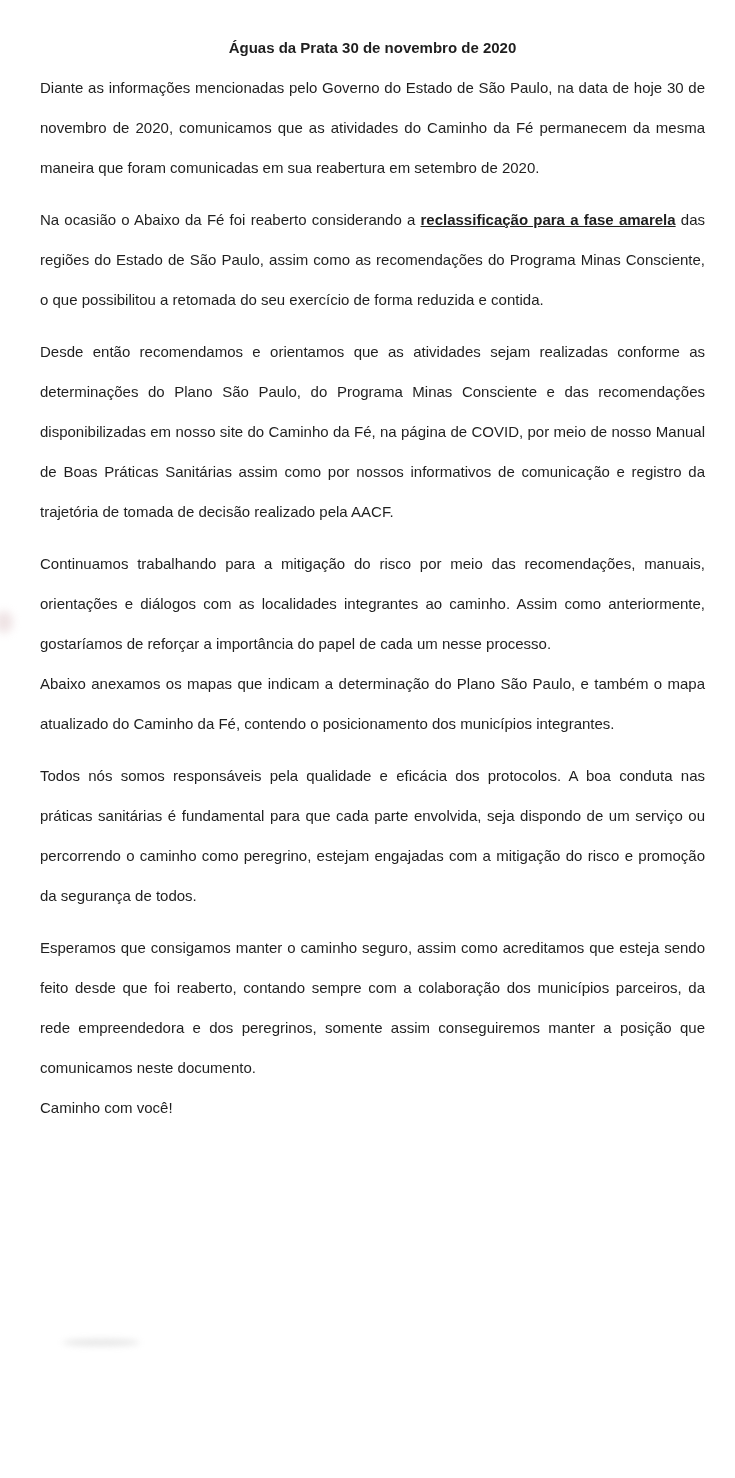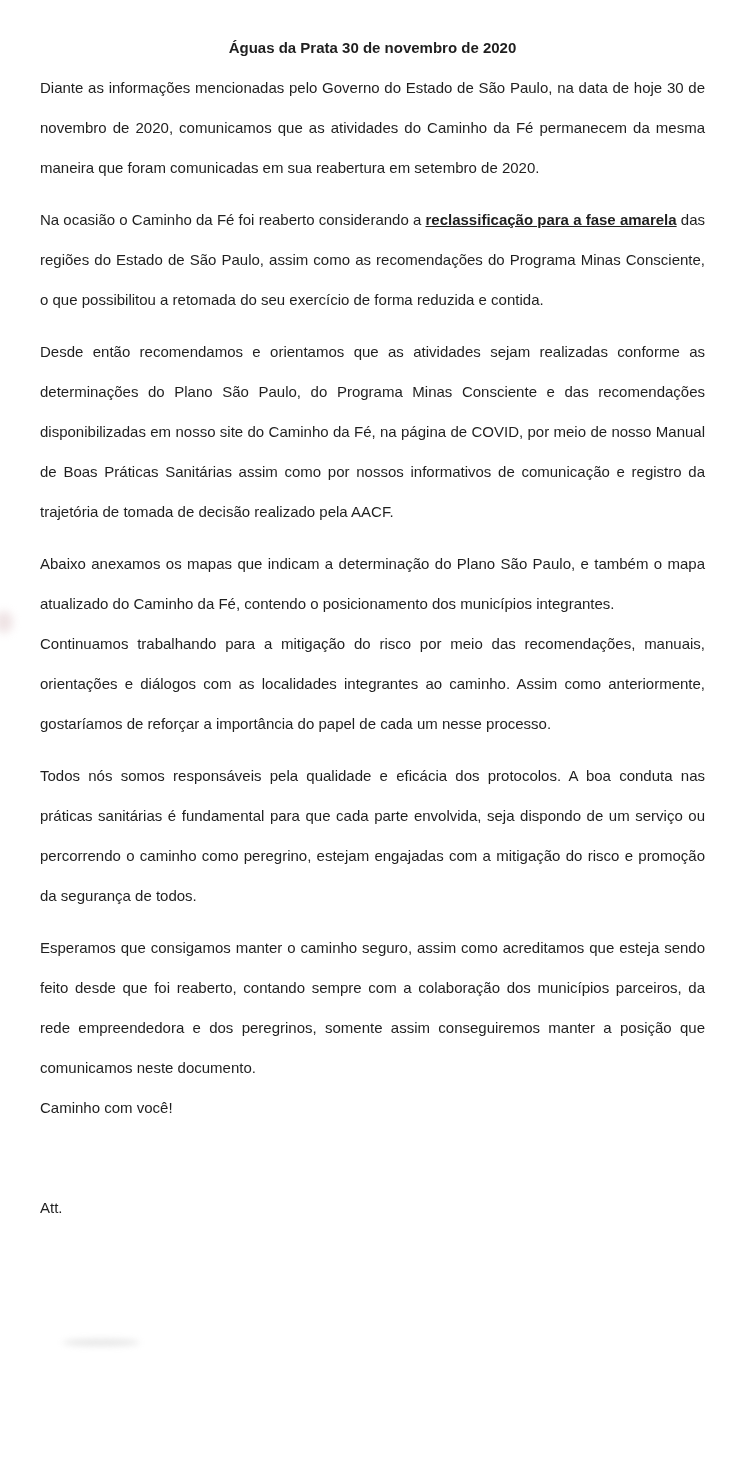--- a/index.html
+++ b/index.html
@@ -88,29 +88,28 @@
 <body>
 
 <div class="page">
 
 
   <div class="dateline">Águas da Prata 30 de novembro de 2020</div>
 
 
   <main id="paragraphs">
       <p><span>Diante as informações mencionadas pelo Governo do Estado de São Paulo, na data de hoje 30 de novembro de 2020, comunicamos que as atividades do Caminho da Fé permanecem da mesma maneira que foram comunicadas em sua reabertura em setembro de 2020.</span></p>
-      <p><span>Na ocasião o Caminho da Fé foi reaberto considerando a </span><span class="b u">reclassificação para a fase amarela</span><span> das regiões do Estado de São Paulo, assim como as recomendações do Programa Minas Consciente, o que possibilitou a retomada do seu exercício de forma reduzida e contida.</span></p>
+      <p><span>Na ocasião o Abaixo da Fé foi reaberto considerando a </span><span class="b u">reclassificação para a fase amarela</span><span> das regiões do Estado de São Paulo, assim como as recomendações do Programa Minas Consciente, o que possibilitou a retomada do seu exercício de forma reduzida e contida.</span></p>
       <p><span>Desde então recomendamos e orientamos que as atividades sejam realizadas conforme as determinações do Plano São Paulo, do Programa Minas Consciente e das recomendações disponibilizadas em nosso site do Caminho da Fé, na página de COVID, por meio de nosso Manual de Boas Práticas Sanitárias assim como por nossos informativos de comunicação e registro da trajetória de tomada de decisão realizado pela AACF.</span></p>
+      <p><span>Continuamos trabalhando para a mitigação do risco por meio das recomendações, manuais, orientações e diálogos com as localidades integrantes ao caminho. Assim como anteriormente, gostaríamos de reforçar a importância do papel de cada um nesse processo.</span></p>
       <p><span>Abaixo anexamos os mapas que indicam a determinação do Plano São Paulo, e também o mapa atualizado do Caminho da Fé, contendo o posicionamento dos municípios integrantes.</span></p>
-      <p><span>Continuamos trabalhando para a mitigação do risco por meio das recomendações, manuais, orientações e diálogos com as localidades integrantes ao caminho. Assim como anteriormente, gostaríamos de reforçar a importância do papel de cada um nesse processo.</span></p>
       <p><span>Todos nós somos responsáveis pela qualidade e eficácia dos protocolos. A boa conduta nas práticas sanitárias é fundamental para que cada parte envolvida, seja dispondo de um serviço ou percorrendo o caminho como peregrino, estejam engajadas com a mitigação do risco e promoção da segurança de todos.</span></p>
       <p><span>Esperamos que consigamos manter o caminho seguro, assim como acreditamos que esteja sendo feito desde que foi reaberto, contando sempre com a colaboração dos municípios parceiros, da rede empreendedora e dos peregrinos, somente assim conseguiremos manter a posição que comunicamos neste documento.</span></p>
     </main>
 
   <div class="closing">Caminho com você!</div>
 
-  <div class="signoff">Att.</div>
 
 
 </div>
 
 <div class="smudge-pink"></div>
 <div class="smudge-gray"></div>
 
 </body></html>

